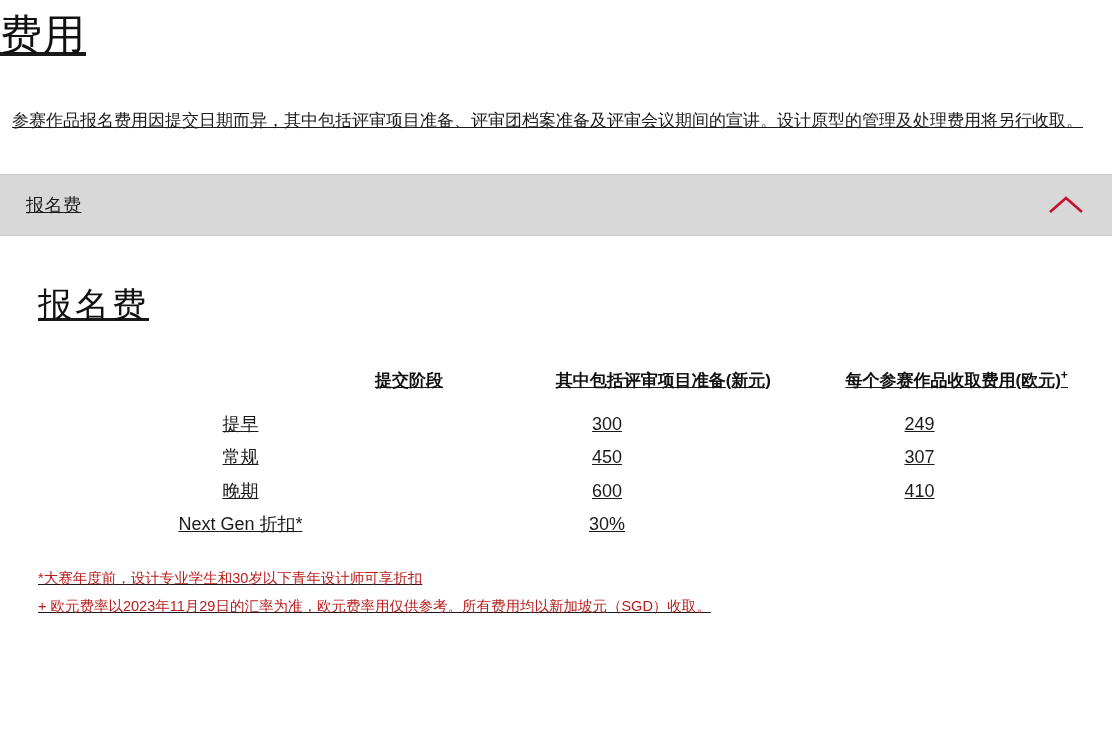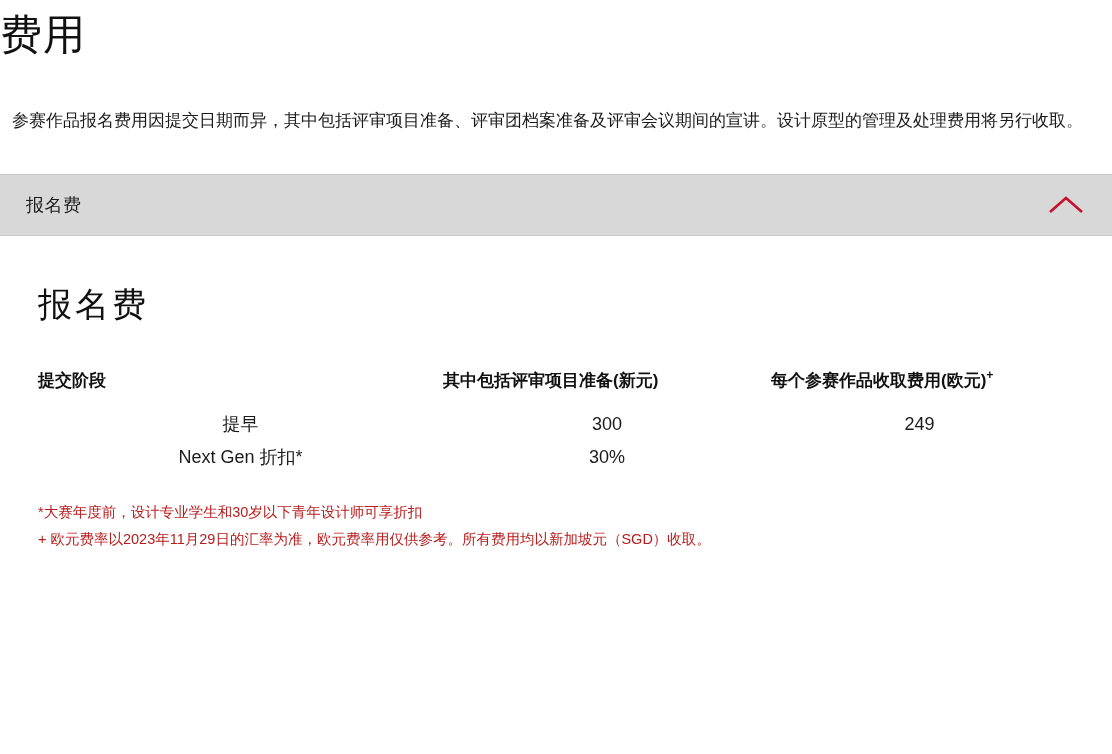--- a/index.html
+++ b/index.html
@@ -12,20 +12,21 @@
     height: 754px;
     font-family: "Liberation Sans", sans-serif;
     color: #1a1a1a;
     overflow: hidden;
   }
 
   .page {
     position: relative;
     width: 1112px;
     height: 754px;
+    text-decoration: underline;
   }
 
   
   .page-title {
     font-size: 42px;
     font-weight: 400;
     line-height: 1;
     margin: 0;
     padding: 14px 0 0 0;
     letter-spacing: 1px;
@@ -83,21 +84,21 @@
     margin-top: 40px;
     border-collapse: collapse;
     table-layout: fixed;
     width: 1030px;
   }
   table.fees col.c0 { width: 405px; }
   table.fees col.c1 { width: 328px; }
   table.fees col.c2 { width: 297px; }
 
   table.fees th {
-    text-align: left;
+    text-align: right;
     vertical-align: top;
     font-size: 17px;
     font-weight: bold;
     line-height: 1.55;
     padding: 0 0 14px 0;
     color: #111;
   }
   table.fees td {
     text-align: center;
     vertical-align: top;
@@ -157,20 +158,30 @@
           <th><span>每个参赛作品收取费用(欧元)</span><sup>+</sup></th>
         </tr>
       </thead>
       <tbody>
         <tr>
           <td>提早</td>
           <td>300</td>
           <td>249</td>
         </tr>
         <tr>
+          <td>常规</td>
+          <td>450</td>
+          <td>307</td>
+        </tr>
+        <tr>
+          <td>晚期</td>
+          <td>600</td>
+          <td>410</td>
+        </tr>
+        <tr>
           <td>Next Gen 折扣*</td>
           <td>30%</td>
           <td></td>
         </tr>
       </tbody>
     </table>
   </div>
 
   <div class="notes">
     <p class="note">*大赛年度前，设计专业学生和30岁以下青年设计师可享折扣</p>

